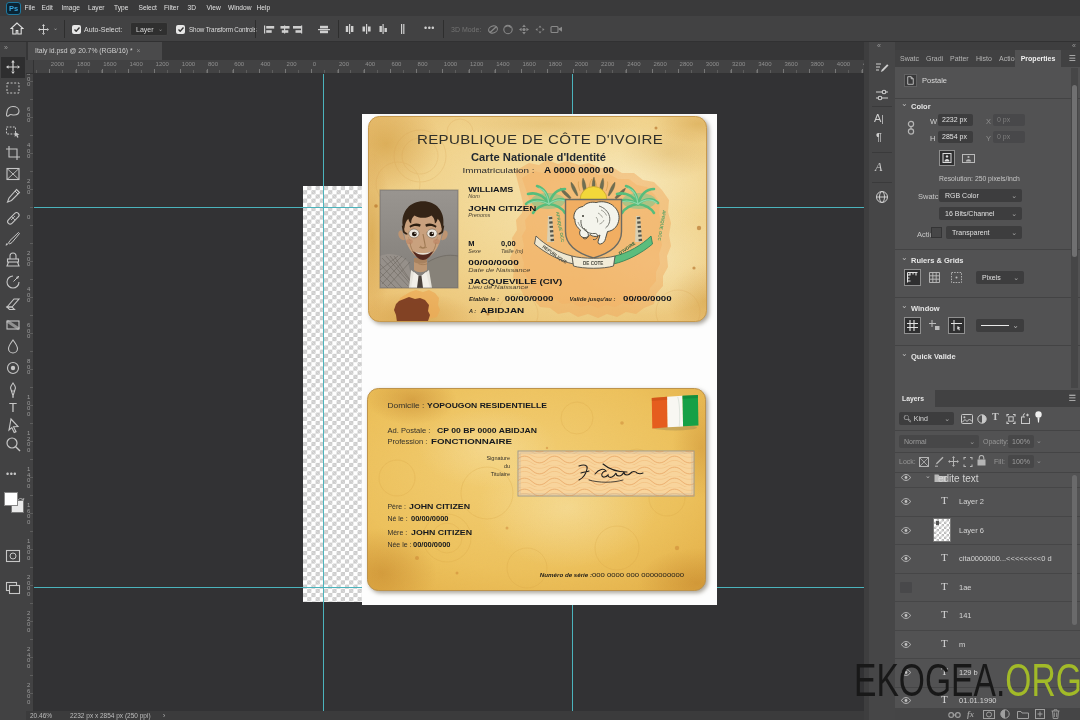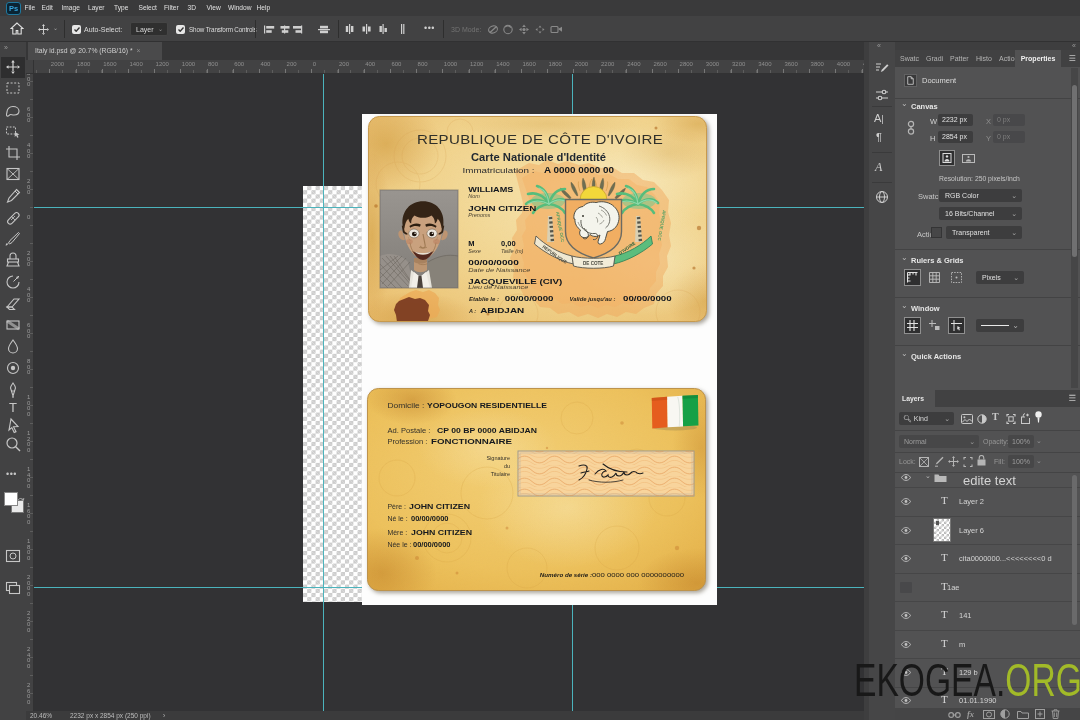--- a/index.html
+++ b/index.html
@@ -687,25 +687,25 @@
           <span class="abs" style="left:104px;">Actio</span>
         <span class="abs" style="left:120px;top:0;width:46px;height:17px;background:#525253;color:#f0f0f0;font-weight:bold;text-align:center;font-size:7px;">Properties</span>
         <span class="abs" style="right:4px;color:#c4c4c4;font-size:8px;">☰</span>
       </div>
 
       <div class="abs" style="left:9px;top:32px;width:13px;height:13px;background:#39393a;border:1px solid #626263;box-sizing:border-box;"></div>
       <svg class="abs" style="left:11px;top:34px;" width="9" height="9" viewBox="0 0 13 13">
           <path d="M2.5 1h5l3 3v8h-8z" fill="none" stroke="#dcdcdc" stroke-width="1.1"></path>
           <path d="M7.5 1v3h3" fill="none" stroke="#dcdcdc" stroke-width="1.1"></path>
         </svg>
-      <div class="abs" style="left:27px;top:34px;font-size:7.5px;color:#dadada;">Document</div>
+      <div class="abs" style="left:27px;top:34px;font-size:7.5px;color:#dadada;">Postale</div>
       <div class="abs" style="left:0;top:56px;width:185px;height:1px;background:#434344;"></div>
 
       <div class="abs" style="left:6px;top:57px;font-size:8px;color:#b9b9b9;">⌄</div>
-      <div class="abs" style="left:16px;top:60px;font-size:7.5px;font-weight:bold;color:#e6e6e6;">Canvas</div>
+      <div class="abs" style="left:16px;top:60px;font-size:7.5px;font-weight:bold;color:#e6e6e6;">Color</div>
 
       <svg class="abs" style="left:12px;top:77px;" width="8" height="18" viewBox="0 0 8 18">
           <circle cx="4" cy="5" r="2.6" fill="none" stroke="#b5b5b5" stroke-width="1.2"></circle>
           <circle cx="4" cy="12.5" r="2.6" fill="none" stroke="#b5b5b5" stroke-width="1.2"></circle>
           <line x1="4" y1="7" x2="4" y2="10.5" stroke="#b5b5b5" stroke-width="1.2"></line>
         </svg>
       <div class="abs" style="left:35px;top:75px;font-size:7.5px;color:#cfcfcf;">W</div>
       <div class="abs" style="left:43px;top:72px;width:35px;height:12px;background:#3d3d3e;border-radius:2px;color:#e2e2e2;font-size:7px;line-height:12px;padding-left:4px;box-sizing:border-box;">2232 px</div>
       <div class="abs" style="left:91px;top:75px;font-size:7.5px;color:#8f8f8f;">X</div>
       <div class="abs" style="left:98px;top:72px;width:32px;height:12px;background:#48484a;border-radius:2px;color:#7e7e7e;font-size:7px;line-height:12px;padding-left:4px;box-sizing:border-box;">0 px</div>
@@ -766,21 +766,21 @@
           <path d="M3 0v11M0 3.5h11" stroke="#e2e2e2" stroke-width="1"></path>
           <path d="M6.5 6l3 2-1.4.3.8 1.7-1 .5-.8-1.7-1 1z" fill="#e2e2e2"></path>
         </svg>
       <div class="abs" style="left:81px;top:277px;width:48px;height:13px;background:#3d3d3e;border-radius:2px;box-sizing:border-box;">
           <span class="abs" style="left:5px;top:6px;width:28px;height:1.4px;background:#e8e8e8;"></span>
           <span class="abs" style="right:5px;color:#aaa;font-size:8px;line-height:14px;">⌄</span>
         </div>
       <div class="abs" style="left:0;top:303px;width:185px;height:1px;background:#434344;"></div>
 
       <div class="abs" style="left:6px;top:307px;font-size:8px;color:#b9b9b9;">⌄</div>
-      <div class="abs" style="left:16px;top:310px;font-size:7.5px;font-weight:bold;color:#e6e6e6;">Quick Actions</div>
+      <div class="abs" style="left:16px;top:310px;font-size:7.5px;font-weight:bold;color:#e6e6e6;">Quick Valide</div>
 
       <div class="abs" style="left:176px;top:26px;width:7px;height:320px;background:#464647;"></div>
       <div class="abs" style="left:177px;top:43px;width:5px;height:172px;background:#707071;border-radius:3px;"></div>
     </div>
 
     <div class="abs" style="left:31px;top:348px;width:185px;height:330px;background:#525253;" id="layerspanel">
       <div class="abs" style="left:0;top:0;width:185px;height:17px;background:#414142;"></div>
       <div class="abs" style="left:0;top:0;width:40px;height:17px;background:#525253;color:#e8e8e8;font-size:6.8px;font-weight:bold;line-height:17px;padding-left:7px;box-sizing:border-box;">Layers</div>
       <div class="abs" style="right:4px;top:0;color:#c4c4c4;font-size:8.5px;line-height:17px;">☰</div>
 
@@ -855,21 +855,21 @@
       <div class="abs" style="left:0;top:185px;width:185px;height:1px;background:#464647;"></div>
       <div class="abs" style="left:0;top:213.5px;width:185px;height:1px;background:#464647;"></div>
       <svg class="abs" style="left:6px;top:0.5px;" width="10" height="7" viewBox="0 0 10 7">
             <path d="M0.5 3.5C1.8 1.3 3.3 0.6 5 0.6s3.2.7 4.5 2.9C8.2 5.7 6.7 6.4 5 6.4S1.8 5.7.5 3.5z" fill="none" stroke="#c2c2c2" stroke-width="0.9"></path>
             <circle cx="5" cy="3.5" r="1.4" fill="#c2c2c2"></circle>
           </svg>
       <div class="abs" style="left:30px;top:-1.0px;font-size:7px;color:#bdbdbd;">⌄</div>
       <svg class="abs" style="left:39px;top:-0.5px;" width="13" height="10" viewBox="0 0 13 10">
             <path d="M0.5 1.5h4l1 1.5h7v6h-12z" fill="#b9b9b9"></path>
           </svg>
-      <div class="abs" style="left:68px;top:-0.5px;font-size:13px;color:#d4d4d4;">edite text</div>
+      <div class="abs" style="left:43px;top:-0.5px;font-size:10px;color:#d4d4d4;">edite text</div>
       <svg class="abs" style="left:6px;top:24.5px;" width="10" height="7" viewBox="0 0 10 7">
             <path d="M0.5 3.5C1.8 1.3 3.3 0.6 5 0.6s3.2.7 4.5 2.9C8.2 5.7 6.7 6.4 5 6.4S1.8 5.7.5 3.5z" fill="none" stroke="#c2c2c2" stroke-width="0.9"></path>
             <circle cx="5" cy="3.5" r="1.4" fill="#c2c2c2"></circle>
           </svg>
       <div class="abs" style="left:46px;top:21.0px;font-size:11px;color:#d8d8d8;font-family:'Liberation Serif',serif;">T</div>
       <div class="abs" style="left:64px;top:23.5px;font-size:7.5px;color:#d4d4d4;">Layer 2</div>
       <svg class="abs" style="left:6px;top:53.5px;" width="10" height="7" viewBox="0 0 10 7">
             <path d="M0.5 3.5C1.8 1.3 3.3 0.6 5 0.6s3.2.7 4.5 2.9C8.2 5.7 6.7 6.4 5 6.4S1.8 5.7.5 3.5z" fill="none" stroke="#c2c2c2" stroke-width="0.9"></path>
             <circle cx="5" cy="3.5" r="1.4" fill="#c2c2c2"></circle>
           </svg>
@@ -877,21 +877,21 @@
       <div class="abs" style="left:41px;top:48.0px;width:3px;height:4px;background:#555;"></div>
       <div class="abs" style="left:64px;top:52.5px;font-size:7.5px;color:#d4d4d4;">Layer 6</div>
       <svg class="abs" style="left:6px;top:81.5px;" width="10" height="7" viewBox="0 0 10 7">
             <path d="M0.5 3.5C1.8 1.3 3.3 0.6 5 0.6s3.2.7 4.5 2.9C8.2 5.7 6.7 6.4 5 6.4S1.8 5.7.5 3.5z" fill="none" stroke="#c2c2c2" stroke-width="0.9"></path>
             <circle cx="5" cy="3.5" r="1.4" fill="#c2c2c2"></circle>
           </svg>
       <div class="abs" style="left:46px;top:78.0px;font-size:11px;color:#d8d8d8;font-family:'Liberation Serif',serif;">T</div>
       <div class="abs" style="left:64px;top:80.5px;font-size:7.5px;color:#d4d4d4;">cita0000000...&lt;&lt;&lt;&lt;&lt;&lt;&lt;&lt;0 d</div>
       <div class="abs" style="left:4.5px;top:108.5px;width:12px;height:11px;background:#48484a;border-radius:1px;"></div>
       <div class="abs" style="left:46px;top:107.0px;font-size:11px;color:#d8d8d8;font-family:'Liberation Serif',serif;">T</div>
-      <div class="abs" style="left:52px;top:109.5px;font-size:7.5px;color:#d4d4d4;">1ae</div>
+      <div class="abs" style="left:64px;top:109.5px;font-size:7.5px;color:#d4d4d4;">1ae</div>
       <svg class="abs" style="left:6px;top:138.5px;" width="10" height="7" viewBox="0 0 10 7">
             <path d="M0.5 3.5C1.8 1.3 3.3 0.6 5 0.6s3.2.7 4.5 2.9C8.2 5.7 6.7 6.4 5 6.4S1.8 5.7.5 3.5z" fill="none" stroke="#c2c2c2" stroke-width="0.9"></path>
             <circle cx="5" cy="3.5" r="1.4" fill="#c2c2c2"></circle>
           </svg>
       <div class="abs" style="left:46px;top:135.0px;font-size:11px;color:#d8d8d8;font-family:'Liberation Serif',serif;">T</div>
       <div class="abs" style="left:64px;top:137.5px;font-size:7.5px;color:#d4d4d4;">141</div>
       <svg class="abs" style="left:6px;top:167.5px;" width="10" height="7" viewBox="0 0 10 7">
             <path d="M0.5 3.5C1.8 1.3 3.3 0.6 5 0.6s3.2.7 4.5 2.9C8.2 5.7 6.7 6.4 5 6.4S1.8 5.7.5 3.5z" fill="none" stroke="#c2c2c2" stroke-width="0.9"></path>
             <circle cx="5" cy="3.5" r="1.4" fill="#c2c2c2"></circle>
           </svg>

